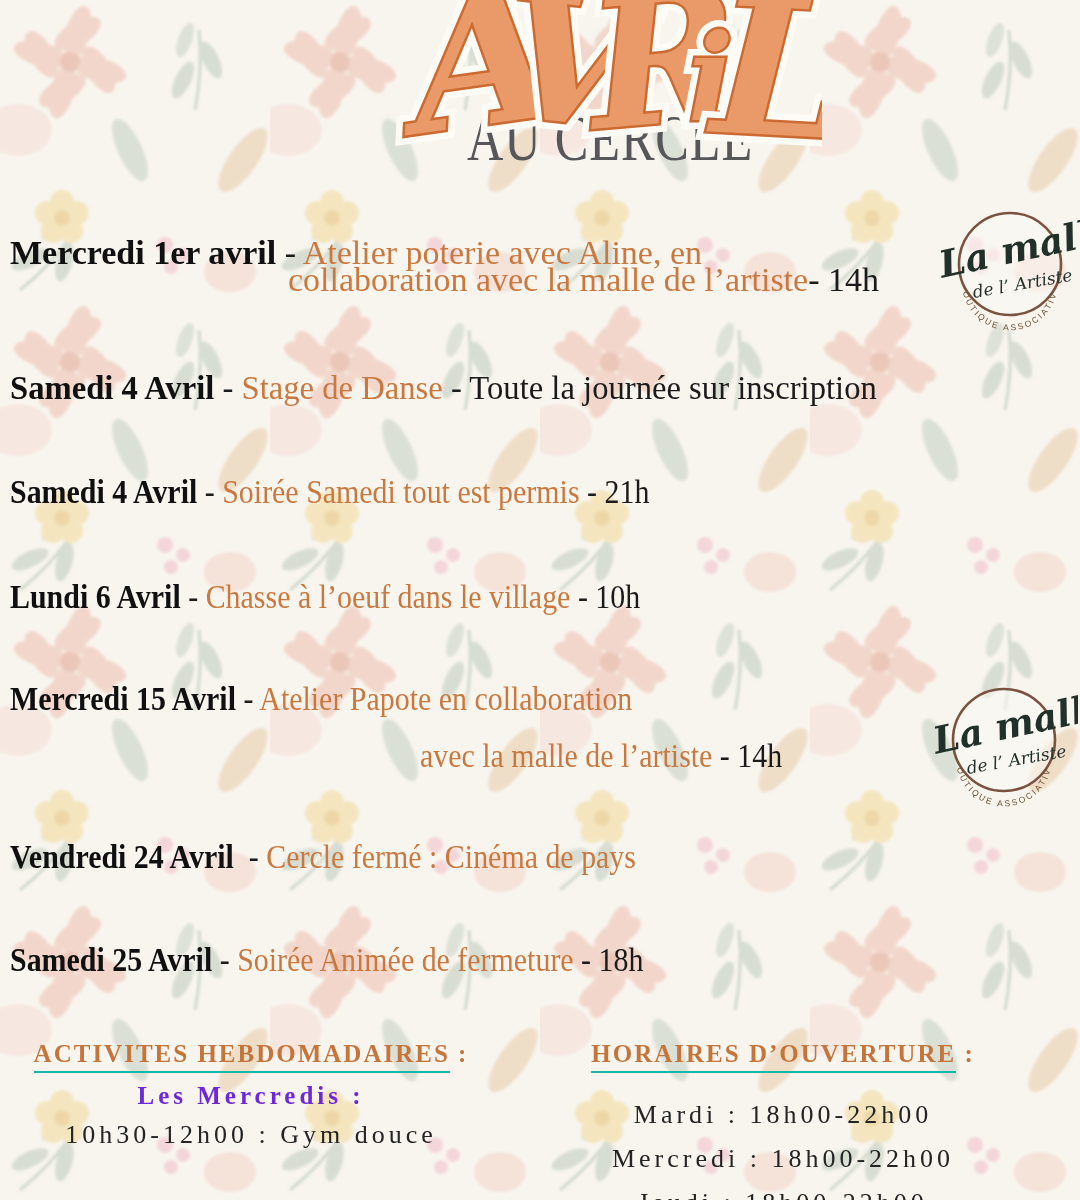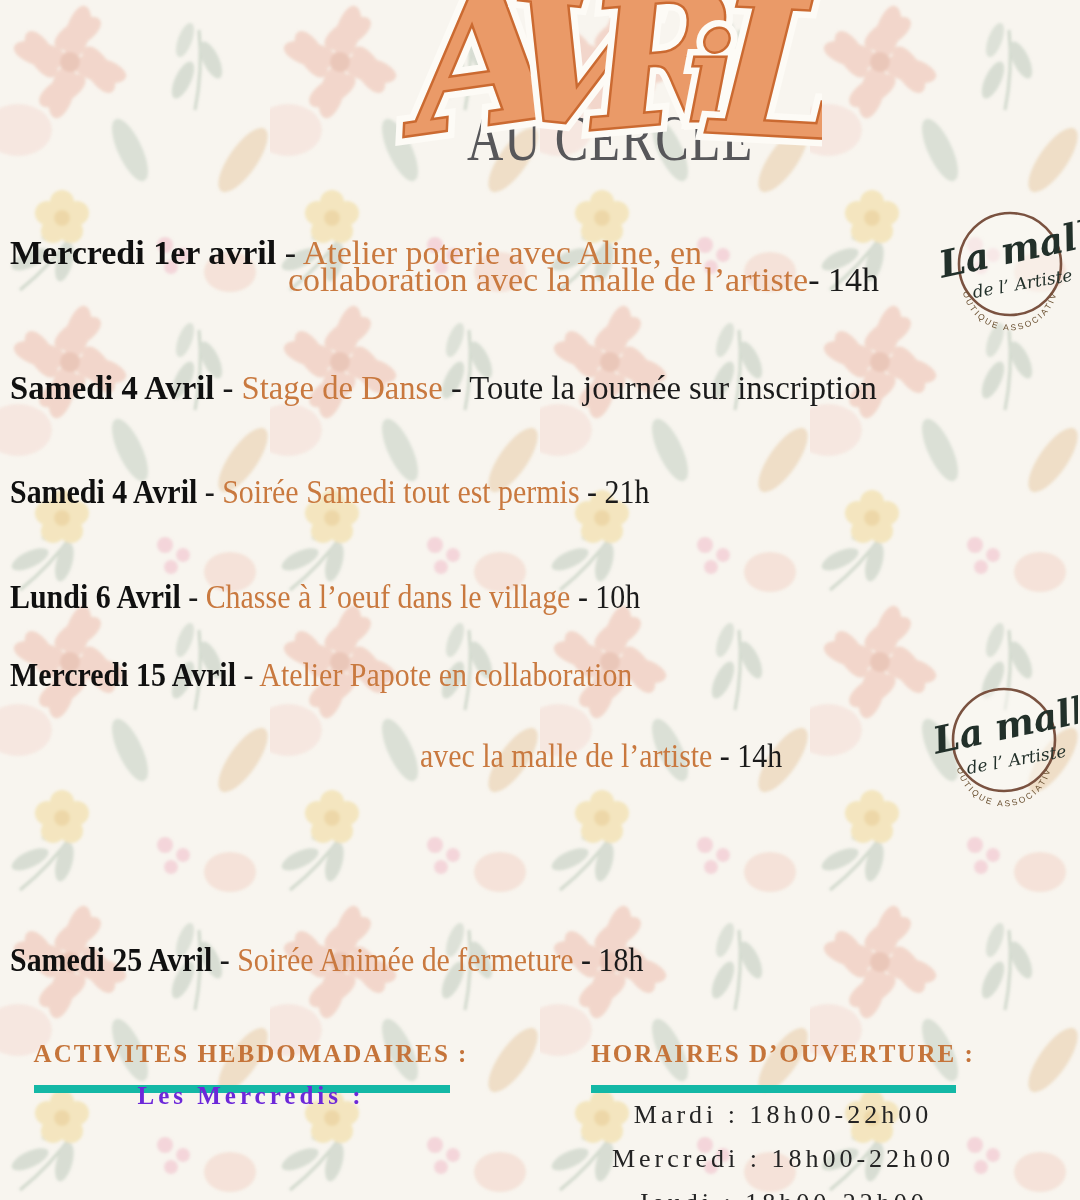--- a/index.html
+++ b/index.html
@@ -32,21 +32,21 @@
   .logo circle{fill:rgba(250,248,243,.55);stroke:#7a5240;stroke-width:2.6px;}
   .script1{font-family:"DejaVu Serif",serif;font-style:italic;font-weight:bold;
            font-size:37px;fill:#22302a;}
   .script2{font-family:"DejaVu Serif",serif;font-style:italic;font-size:17px;fill:#22302a;}
   .arc{font-family:"Liberation Sans",sans-serif;font-size:8.5px;letter-spacing:2.2px;
        fill:#6b5132;}
 
   
   .fcol{position:absolute;text-align:center;z-index:2;white-space:nowrap;}
   .fhead{font-size:25px;font-weight:700;color:#c5743a;letter-spacing:2px;}
-  .fhead .u{border-bottom:8px solid #14b8a6;padding-bottom:18px;}
+  .fhead .u{border-bottom:2px solid #14b8a6;padding-bottom:4px;}
   .fline{font-size:26px;color:#242424;letter-spacing:4px;}
   .fbold{font-weight:700;font-size:25px;color:#6d28d9;letter-spacing:4px;}
 </style>
 </head>
 <body>
 
 <div id="poster">
 
   <svg class="bg" width="1080" height="1200">
     <defs>
@@ -131,27 +131,30 @@
   </div>
 
   <div class="row cond" style="top:473px"><span class="inner">
     <span class="date">Samedi 4 Avril</span><span class="sep"> - </span><span class="etitle">Soirée Samedi tout est permis</span><span class="time"> - 21h</span></span>
   </div>
 
   <div class="row cond" style="top:578px"><span class="inner">
     <span class="date">Lundi 6 Avril</span><span class="sep"> - </span><span class="etitle">Chasse à l’oeuf dans le village</span><span class="time"> - 10h</span></span>
   </div>
 
-  <div class="row cond" style="top:656px"><span class="inner">
+  <div class="row cond" style="top:680px"><span class="inner">
     <span class="date">Mercredi 15 Avril</span><span class="sep"> - </span> <span class="etitle">Atelier Papote en collaboration</span></span>
   </div>
   <div class="row cond" style="top:737px;left:420px"><span class="inner">
     <span class="etitle">avec la malle de l’artiste</span><span class="time"> - 14h</span></span>
   </div>
 
+  <div class="row cond" style="top:838px"><span class="inner">
+    <span class="date">Vendredi 24 Avril</span>&nbsp;<span class="sep"> - </span><span class="etitle">Cercle fermé : Cinéma de pays</span></span>
+  </div>
 
   <div class="row cond" style="top:941px"><span class="inner">
     <span class="date">Samedi 25 Avril</span><span class="sep"> - </span><span class="etitle">Soirée Animée de fermeture</span><span class="time"> - 18h</span></span>
   </div>
 
   <svg class="logo" style="left:932px;top:200px" viewBox="0 0 152 142">
     <circle cx="78" cy="64" r="51"></circle>
     <path id="arc1" d="M 32,96 A 48,48 0 0 0 124,96" fill="none"></path>
     <text class="arc" text-anchor="middle"><textPath href="#arc1" startOffset="50%">BOUTIQUE ASSOCIATIVE</textPath></text>
     <text class="script1" x="8" y="64" transform="rotate(-12 75 60)">La malle</text>
@@ -162,20 +165,21 @@
     <circle cx="78" cy="64" r="51"></circle>
     <path id="arc2" d="M 32,96 A 48,48 0 0 0 124,96" fill="none"></path>
     <text class="arc" text-anchor="middle"><textPath href="#arc2" startOffset="50%">BOUTIQUE ASSOCIATIVE</textPath></text>
     <text class="script1" x="8" y="64" transform="rotate(-12 75 60)">La malle</text>
     <text class="script2" x="40" y="92" transform="rotate(-10 75 85)">de l’ Artiste</text>
   </svg>
 
   <div class="fcol" style="left:16px;top:1040px;width:470px">
     <div class="fhead"><span class="u">ACTIVITES HEBDOMADAIRES</span><span> :</span></div>
     <div class="fbold" style="margin-top:14px">Les Mercredis :</div>
+    <div class="fline" style="margin-top:10px">10h30-12h00 : Gym douce</div>
   </div>
 
   <div class="fcol" style="left:553px;top:1040px;width:460px">
     <div class="fhead"><span class="u">HORAIRES D’OUVERTURE</span><span> :</span></div>
     <div class="fline" style="margin-top:32px">Mardi : 18h00-22h00</div>
     <div class="fline" style="margin-top:14px">Mercredi : 18h00-22h00</div>
     <div class="fline" style="margin-top:14px">Jeudi : 18h00-22h00</div>
   </div>
 
 </div>

